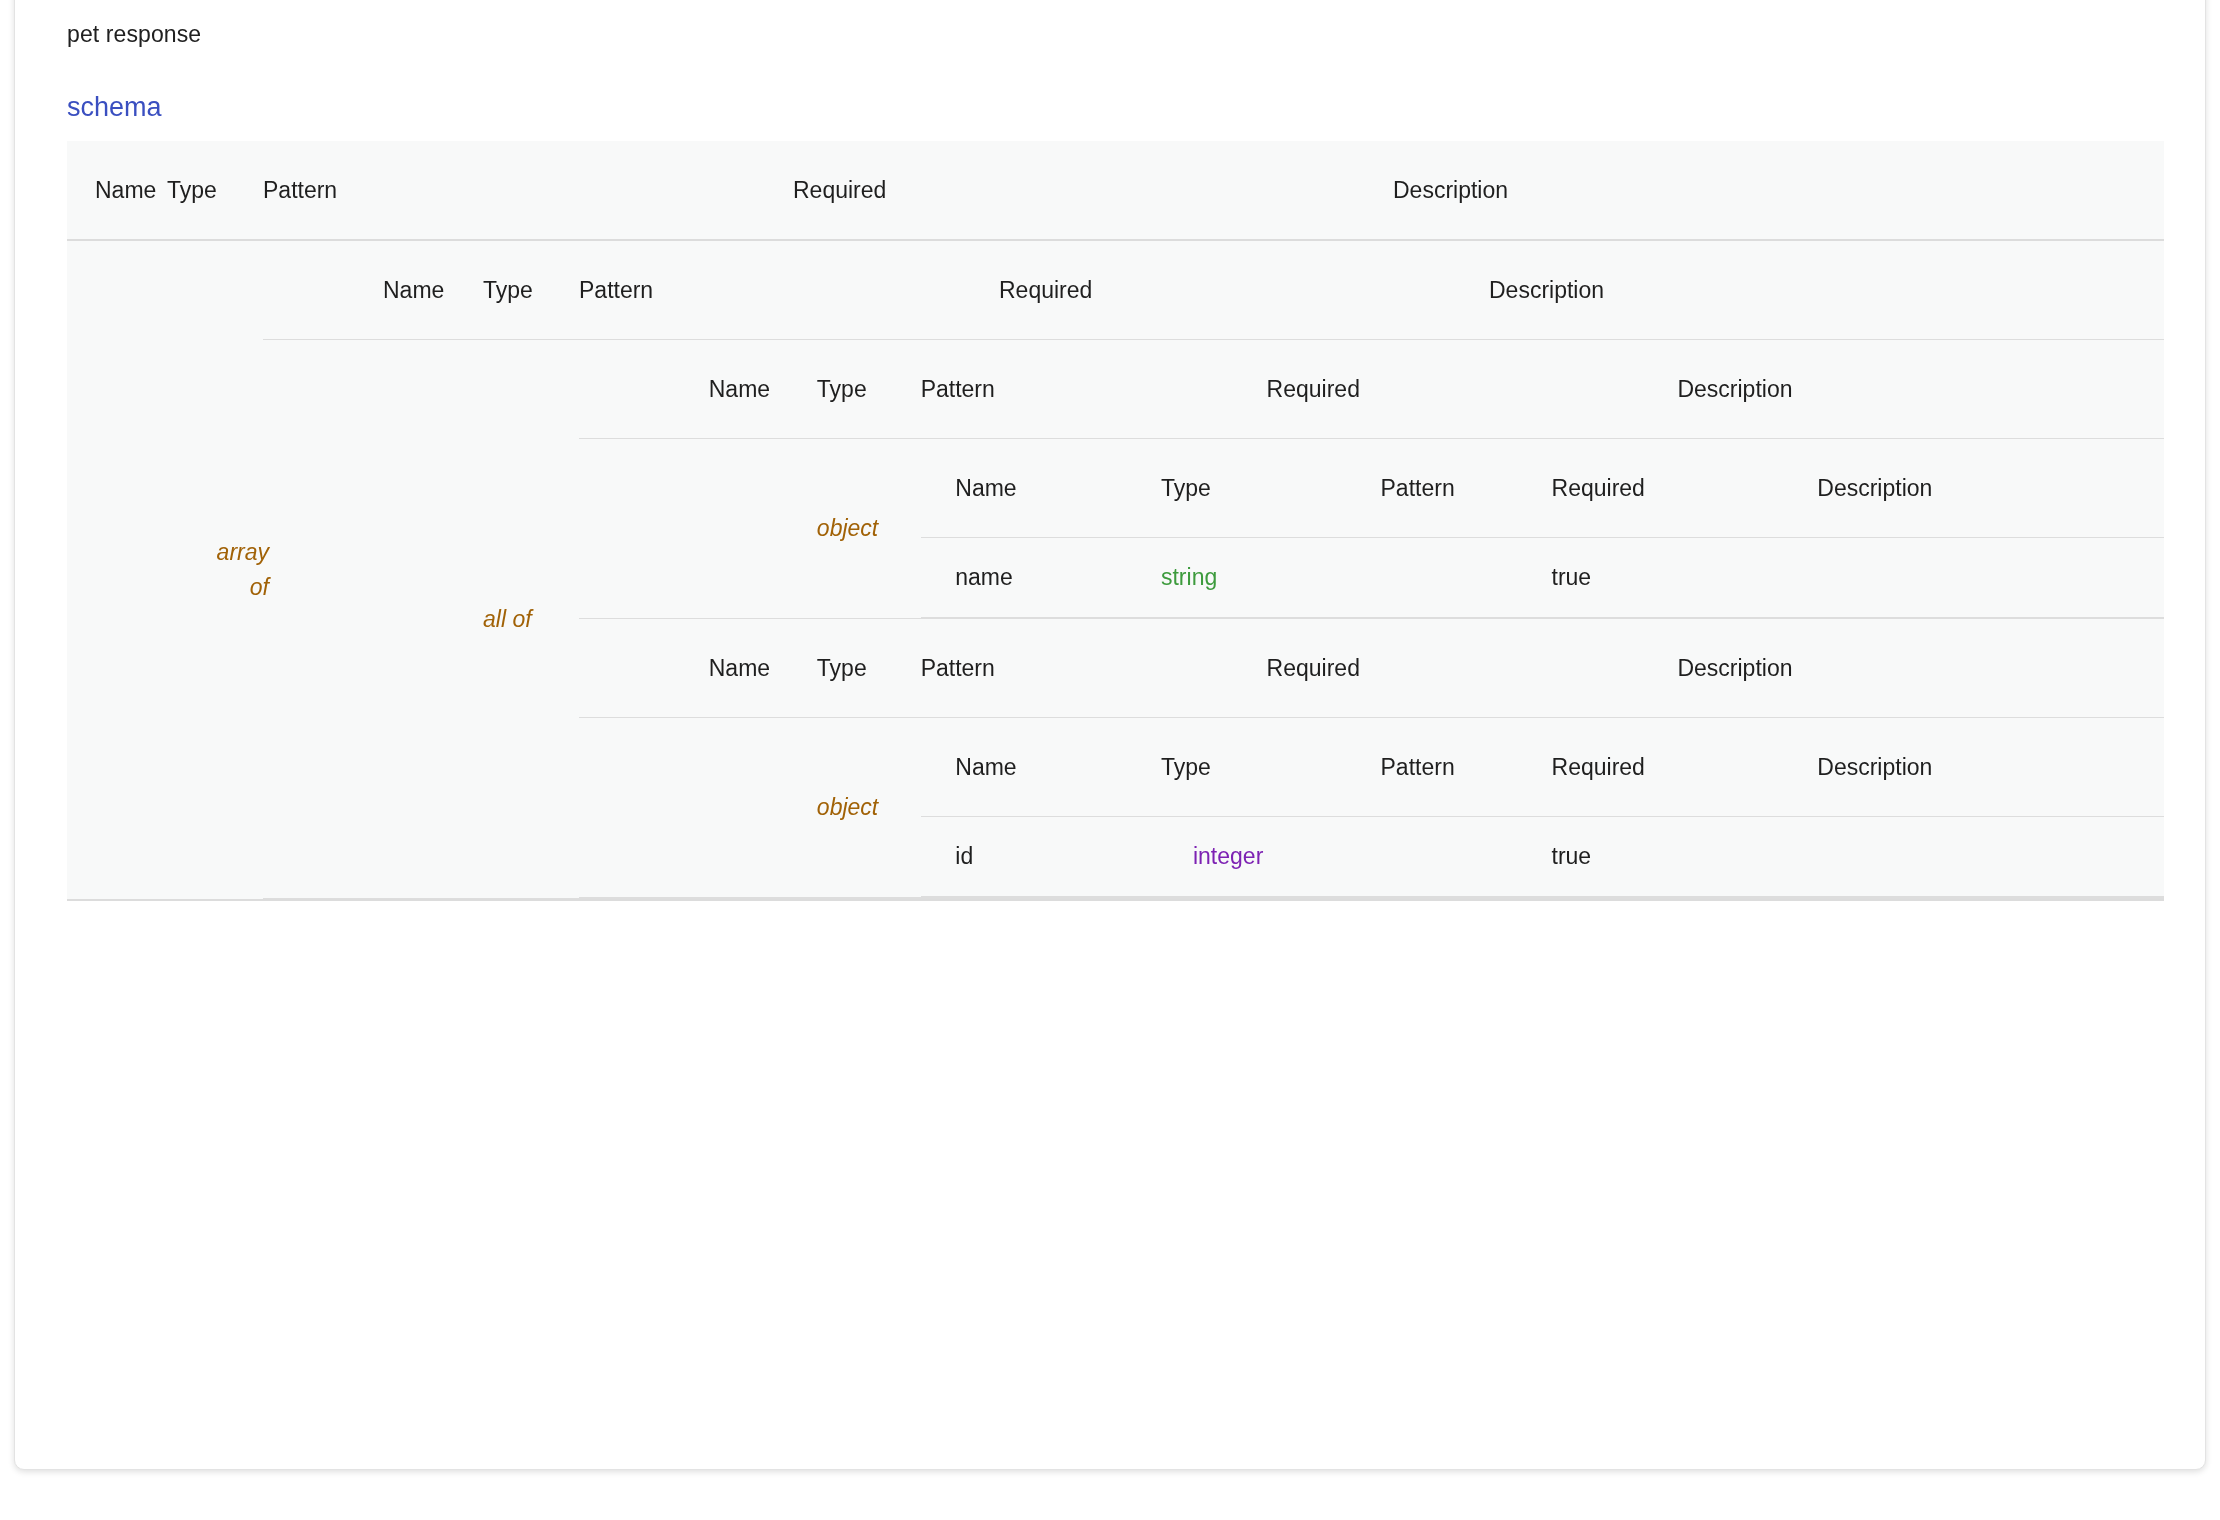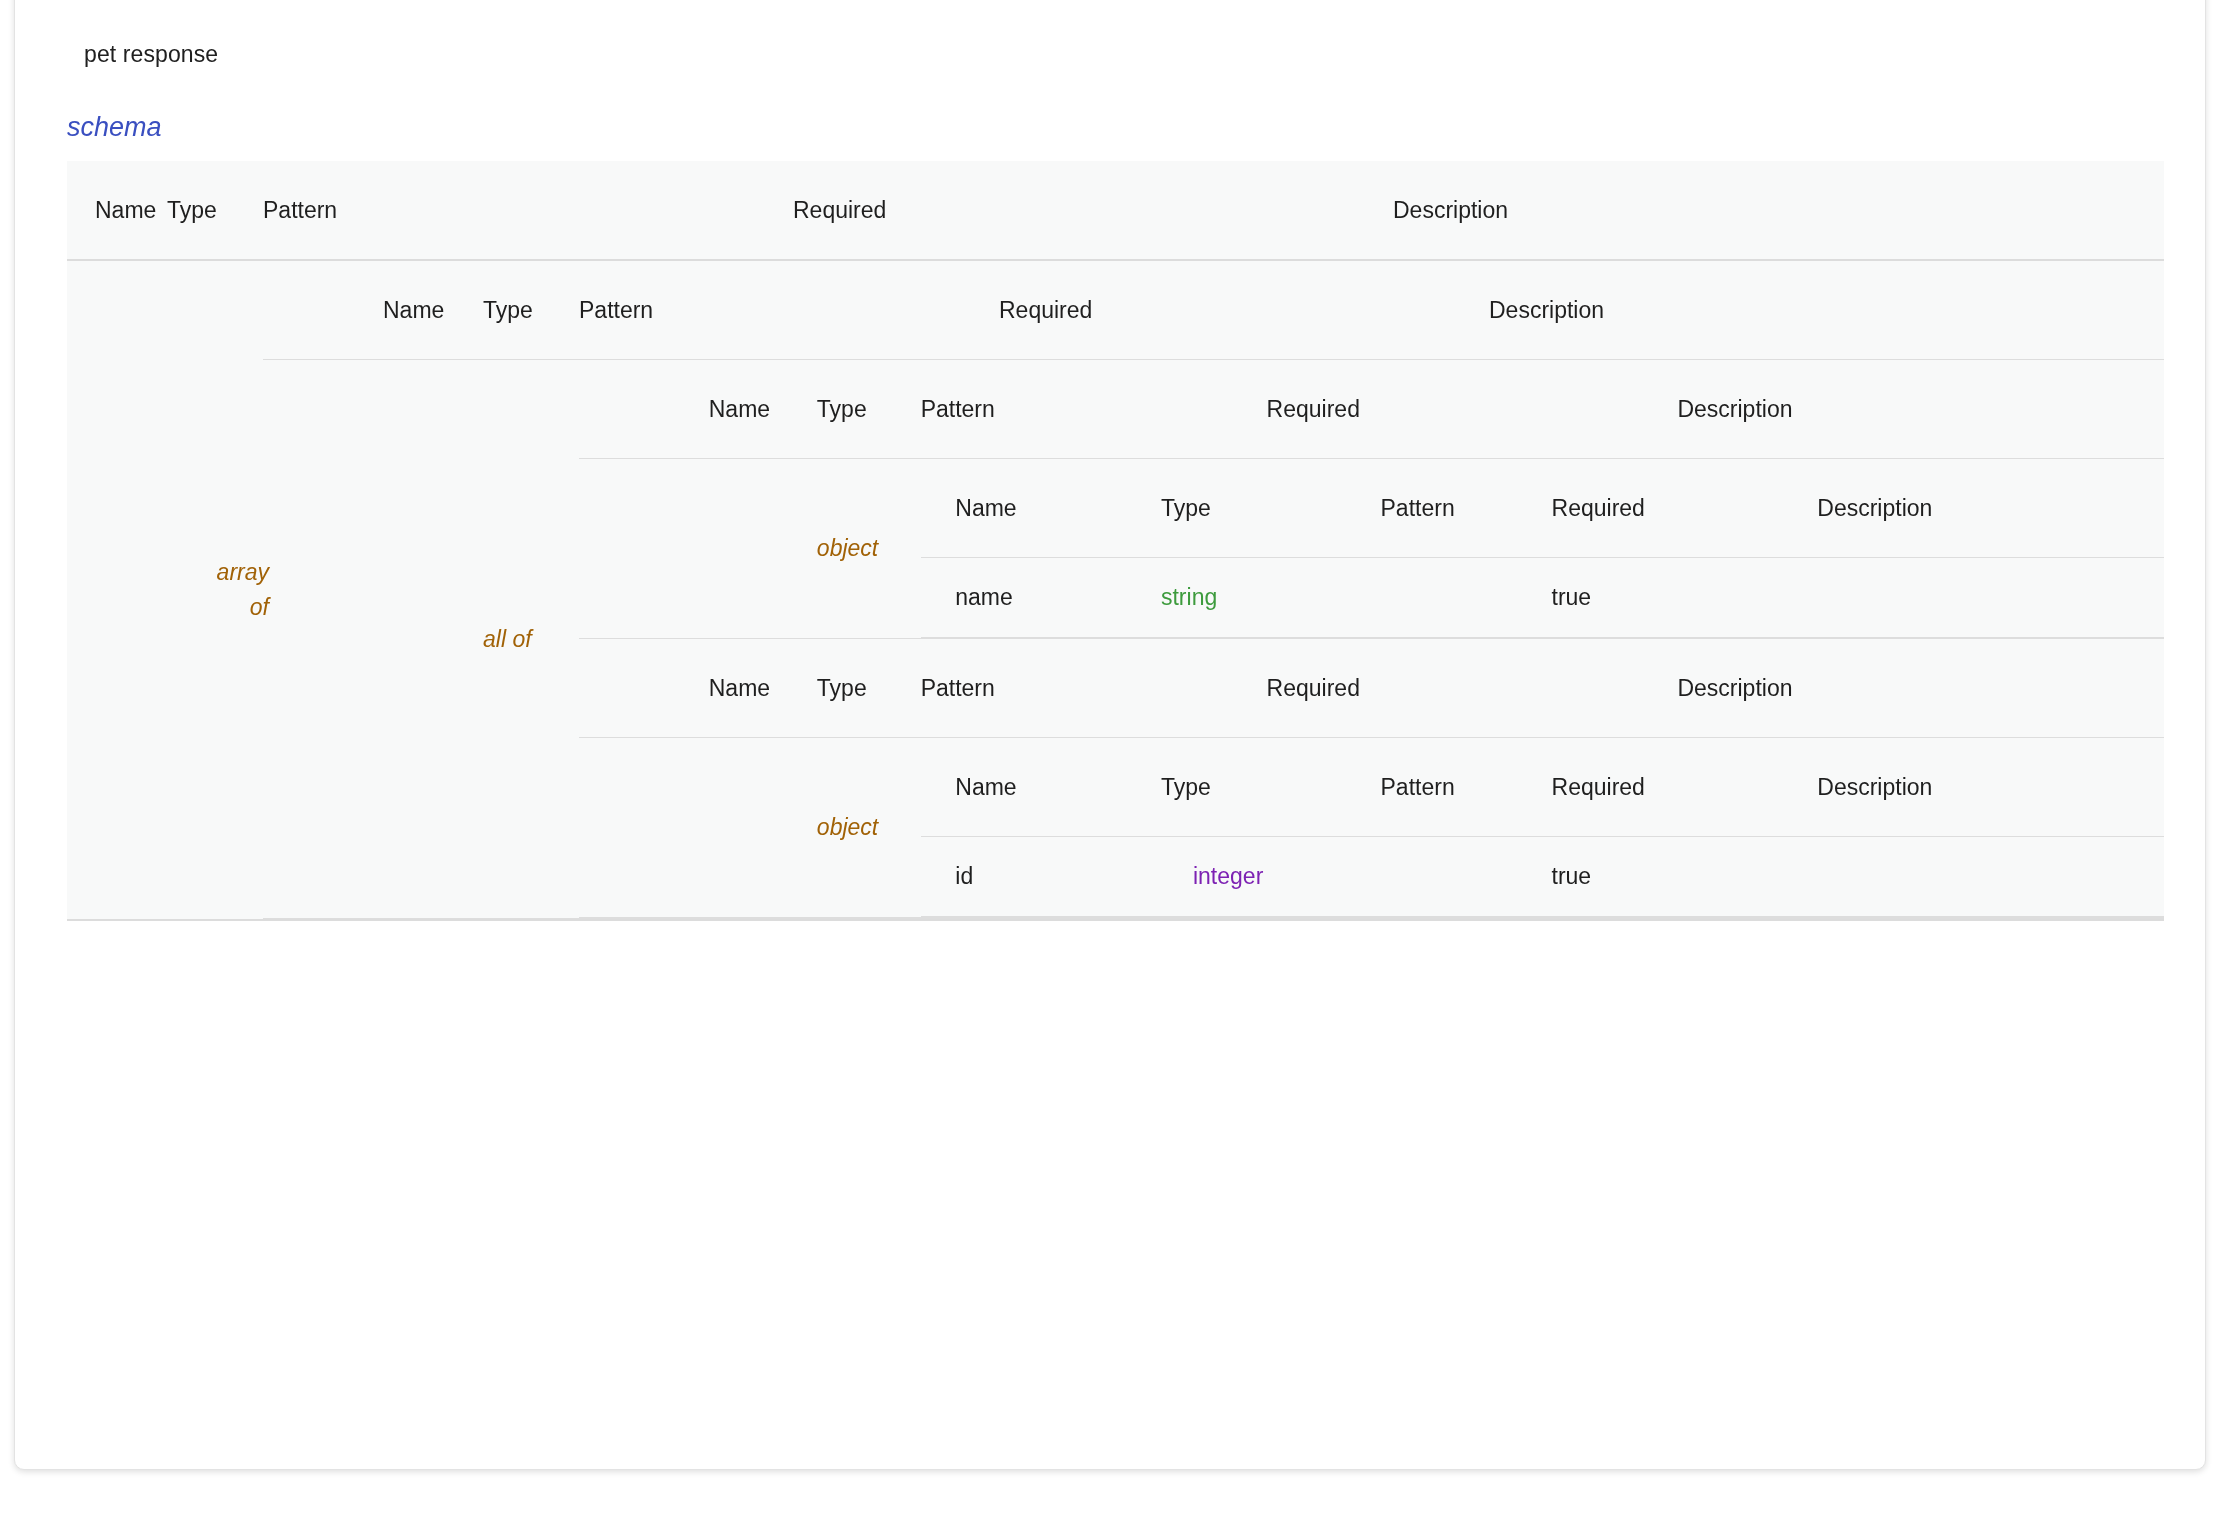--- a/index.html
+++ b/index.html
@@ -39,34 +39,32 @@
     left: 52px;
     top: 30px;
     right: 52px;
     bottom: 0;
   }
 
   .resp-title {
     font-size: 23px;
     color: #202020;
     line-height: 1.2;
-    padding-top: 40px;
+    padding-top: 20px;
     letter-spacing: .1px;
-    margin-left: 17px;
   }
 
   .schema-link {
     font-size: 27px;
     color: #3a4fc0;
     line-height: 1.2;
     padding-top: 42px;
     padding-bottom: 18px;
     display: inline-block;
     cursor: pointer;
-    font-style: italic;
   }
 
   
   .sbox {
     background: #f8f9f9;
     width: 2097px;
   }
 
   table.schema {
     border-collapse: collapse;

